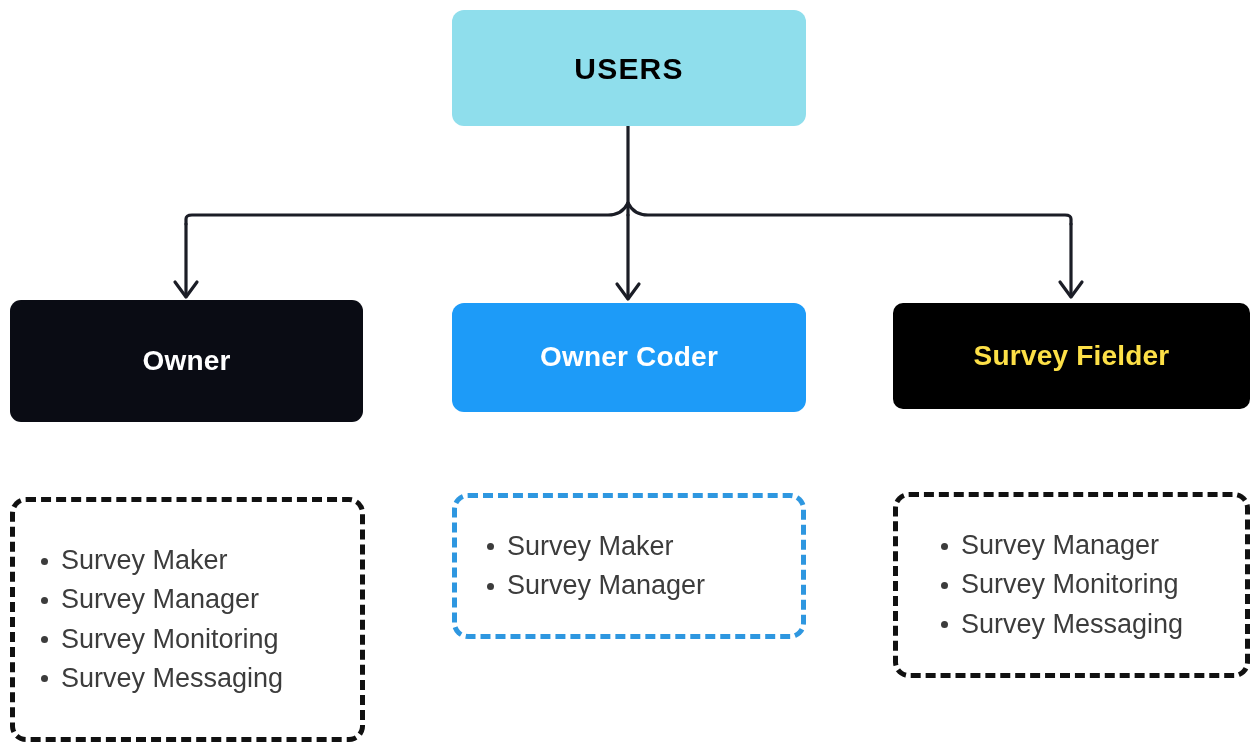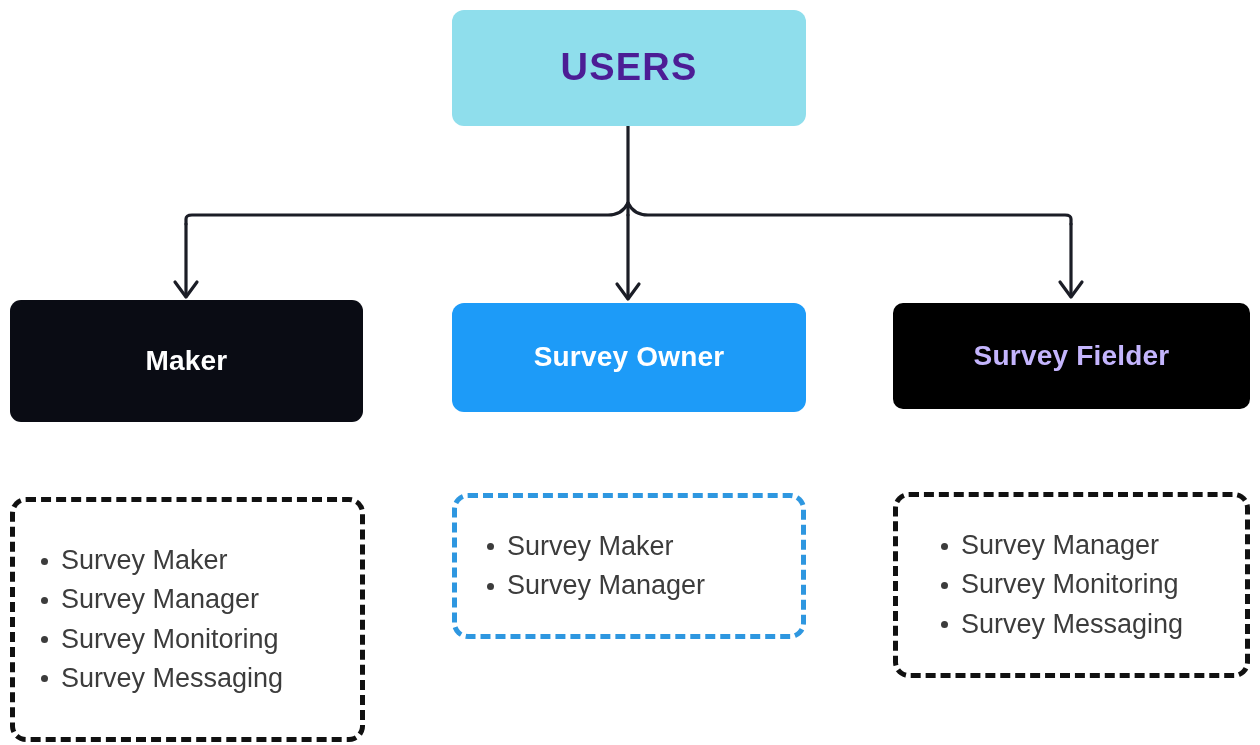--- a/index.html
+++ b/index.html
@@ -53,22 +53,22 @@
   
   #node-users {
     left: 452px;
     top: 10px;
     width: 354px;
     height: 116px;
     background: #8fdeec;
     border-radius: 12px;
   }
   #node-users .node-label {
-    color: #4c1d95;
-    font-size: 38px;
+    color: #000000;
+    font-size: 30px;
     letter-spacing: 1.2px;
   }
 
   
   #node-owner {
     left: 10px;
     top: 300px;
     width: 353px;
     height: 122px;
     background: #0a0c14;
@@ -93,21 +93,21 @@
 
   #node-fielder {
     left: 893px;
     top: 303px;
     width: 357px;
     height: 106px;
     background: #000000;
     border-radius: 10px;
   }
   #node-fielder .node-label {
-    color: #c4b5fd;
+    color: #fde047;
     font-size: 28px;
   }
 
   
   .perm-box {
     position: absolute;
     box-sizing: border-box;
     border-style: dashed;
     border-width: 5px;
     border-radius: 16px;
@@ -189,25 +189,25 @@
       <path d="M617,284 L628,299 L639,284"></path>
       <path d="M1060,282 L1071,297 L1082,282"></path>
     </g>
   </svg>
 
   <div class="node" id="node-users">
     <span class="node-label">USERS</span>
   </div>
 
   <div class="node" id="node-owner">
-    <span class="node-label">Maker</span>
+    <span class="node-label">Owner</span>
   </div>
 
   <div class="node" id="node-coder">
-    <span class="node-label">Survey Owner</span>
+    <span class="node-label">Owner Coder</span>
   </div>
 
   <div class="node" id="node-fielder">
     <span class="node-label">Survey Fielder</span>
   </div>
 
   <div class="perm-box" id="perm-owner">
     <ul class="perm-list">
       <li>
         <span class="bullet"></span>

